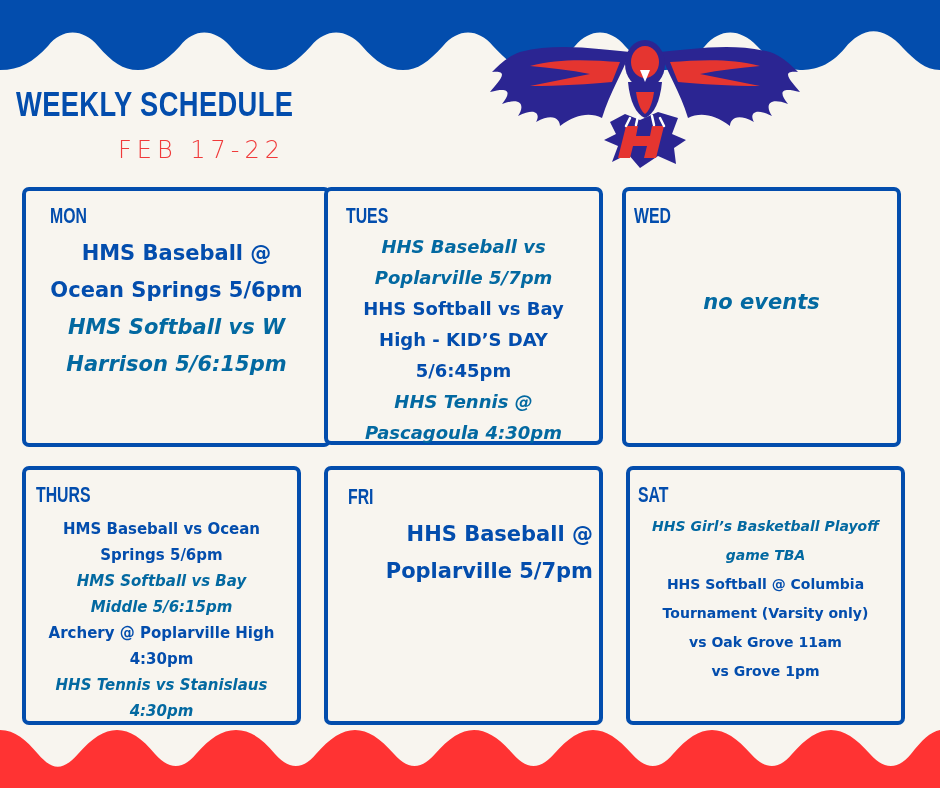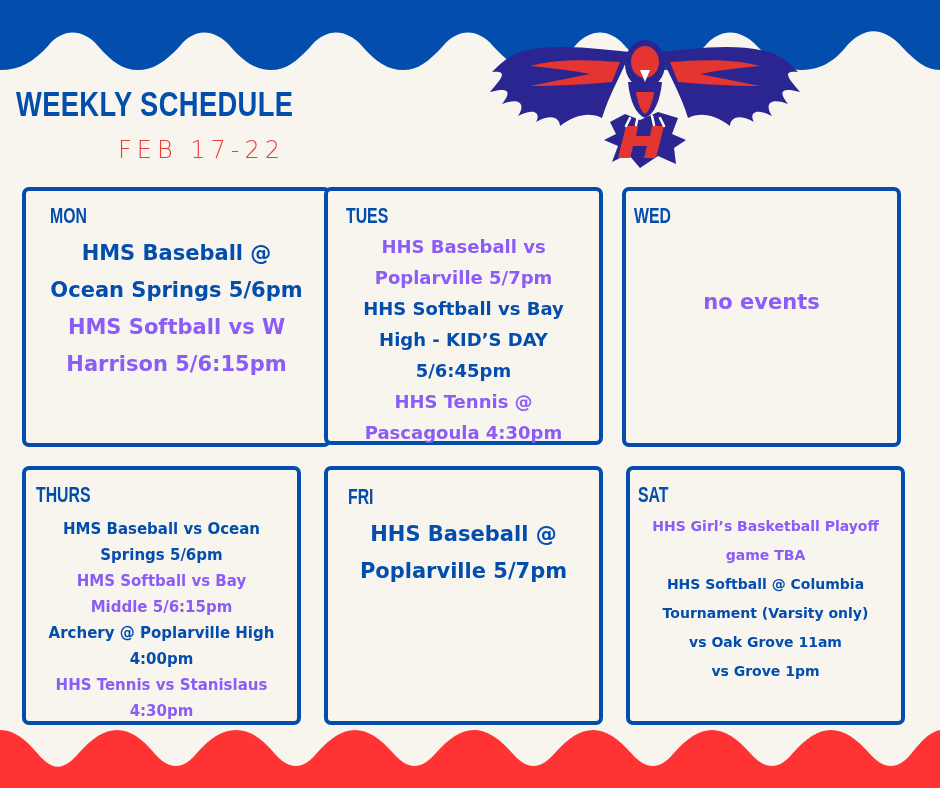--- a/index.html
+++ b/index.html
@@ -8,21 +8,21 @@
   .wave-top { top:0; height:72px; }
   .wave-bottom { top:728px; height:60px; }
   .title { position:absolute; left:16px; top:84px; font-family:"Liberation Sans", sans-serif; font-weight:bold; font-size:35px; letter-spacing:0.5px; color:#034DAD; transform:scaleX(0.78); transform-origin:left top; white-space:nowrap; }
   .dates { position:absolute; left:118px; top:136px; font-family:"DejaVu Sans", sans-serif; font-size:24px; letter-spacing:5px; color:#F03A3A; font-weight:300; white-space:nowrap; }
   .logo { position:absolute; left:490px; top:22px; width:310px; height:150px; }
   .box { position:absolute; border:4px solid #034DAD; border-radius:7px; box-sizing:border-box; background:#F8F5EF; }
   .day { position:absolute; font-family:"Liberation Sans", sans-serif; font-weight:bold; font-size:22px; color:#034DAD; transform:scaleX(0.72); transform-origin:left top; white-space:nowrap; }
   .events { position:absolute; left:2px; right:2px; text-align:center; font-family:"DejaVu Sans", sans-serif; font-weight:bold; }
   .ev { display:block; }
   .blue { color:#034DAD; }
-  .red { color:#8b5cf6; }
+  .red { color:#0369a1;font-style:italic; }
 </style>
 </head>
 <body>
 
 <svg class="wave wave-top" viewBox="0 0 940 72" preserveAspectRatio="none">
   <path d="M0,0 H940 V70 C925,70 915,60 903,48 C880,22 860,30 845,48 C830,66 815,70 800,70 C785,70 770,60 757,46 C740,28 720,28 705,46 C690,62 680,70 665,70 C650,70 640,62 625,46 C610,28 590,28 575,46 C560,62 548,70 533,70 C518,70 508,62 493,46 C478,28 458,28 443,46 C428,62 418,70 403,70 C388,70 376,62 362,46 C346,28 326,28 311,46 C296,62 286,70 271,70 C256,70 244,62 230,46 C214,28 194,28 180,46 C165,62 153,70 138,70 C123,70 112,62 98,46 C83,28 62,28 48,46 C33,62 20,70 0,70 Z" fill="#034DAD"></path>
 </svg>
 
 <svg class="wave wave-bottom" viewBox="0 0 940 60" preserveAspectRatio="none">
   <path d="M0,2 C15,2 26,12 38,26 C52,42 62,44 78,26 C92,10 104,2 117,2 C130,2 142,10 155,26 C169,42 183,42 196,26 C210,10 222,2 236,2 C250,2 262,10 275,26 C289,42 303,42 316,26 C330,10 342,2 355,2 C368,2 380,10 394,26 C408,42 421,42 435,26 C449,10 461,2 474,2 C487,2 499,10 513,26 C527,42 540,42 554,26 C568,10 580,2 593,2 C606,2 618,10 632,26 C646,42 660,42 673,26 C687,10 699,2 712,2 C725,2 737,10 751,26 C765,42 779,42 792,26 C806,10 818,2 831,2 C844,2 856,10 870,26 C884,42 898,42 911,26 C922,12 930,4 940,2 V60 H0 Z" fill="#FF3333"></path>
@@ -73,29 +73,29 @@
   <div class="events" style="top:96px; font-size:21px; line-height:30px;">
     <span class="ev red">no events</span>
   </div>
 </div>
 
 <div class="box" style="left:22px; top:466px; width:279px; height:259px;">
   <div class="day" style="left:10px; top:12px;">THURS</div>
   <div class="events" style="top:46px; font-size:15px; line-height:26px;">
     <span class="ev blue" style="padding:0 20px;">HMS Baseball vs Ocean Springs 5/6pm</span>
     <span class="ev red" style="padding:0 20px;">HMS Softball vs Bay Middle 5/6:15pm</span>
-    <span class="ev blue" style="padding:0 20px;">Archery @ Poplarville High 4:00pm</span>
+    <span class="ev blue" style="padding:0 20px;">Archery @ Poplarville High 4:30pm</span>
     <span class="ev red" style="padding:0 24px;">HHS Tennis vs Stanislaus 4:30pm</span>
   </div>
 </div>
 
 <div class="box" style="left:324px; top:466px; width:279px; height:259px;">
   <div class="day" style="left:20px; top:14px;">FRI</div>
   <div class="events" style="top:46px; font-size:21px; line-height:37px;">
-    <span class="ev blue" style="padding:0 4px;">HHS Baseball @ Poplarville 5/7pm</span>
+    <span class="ev blue" style="padding:0 4px;text-align:right;">HHS Baseball @ Poplarville 5/7pm</span>
   </div>
 </div>
 
 <div class="box" style="left:626px; top:466px; width:279px; height:259px;">
   <div class="day" style="left:8px; top:12px;">SAT</div>
   <div class="events" style="top:42px; font-size:14px; line-height:29px;">
     <span class="ev red" style="padding:0 8px;">HHS Girl’s Basketball Playoff game TBA</span>
     <span class="ev blue" style="padding:0 6px;">HHS Softball @ Columbia Tournament (Varsity only)</span>
     <span class="ev blue">vs Oak Grove 11am</span>
     <span class="ev blue">vs Grove 1pm</span>

